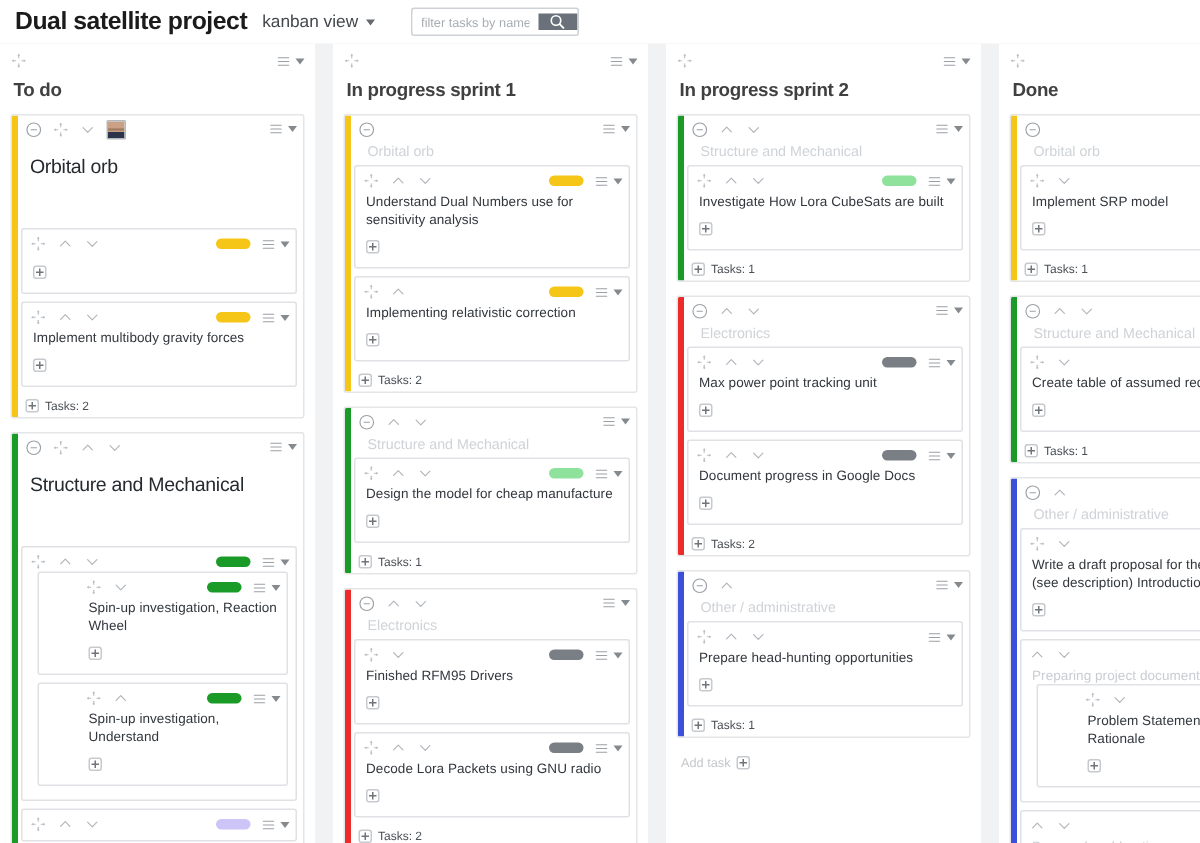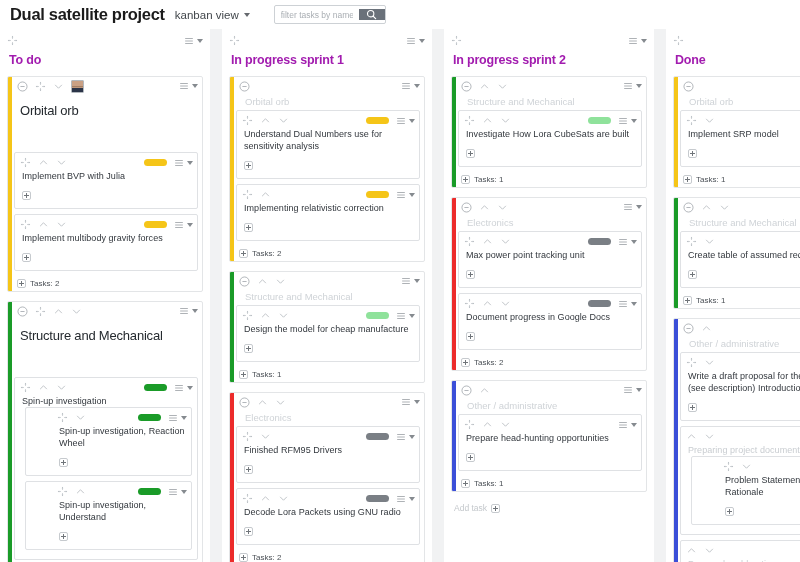--- a/index.html
+++ b/index.html
@@ -95,21 +95,21 @@
     padding: 5px 7px 0 7px;
   }
   .col-toolbar {
     display: flex; align-items: center;
     height: 13px;
   }
   .col-toolbar .spacer { flex: 1 1 auto; }
   .col-title {
     font-size: 12.5px;
     font-weight: 700;
-    color: #a21caf;
+    color: #404040;
     letter-spacing: -0.2px;
     padding: 6px 2px 9px 2px;
     white-space: nowrap;
   }
   .col-body {
     flex: 1 1 auto;
     overflow: hidden;
     padding: 0 7px 4px 7px;
   }
 
@@ -375,21 +375,20 @@
                         <g stroke="#9ba0a5" stroke-width="1.3" stroke-linecap="round">
                           <line x1="2.5" y1="4" x2="13.5" y2="4"></line>
                           <line x1="2.5" y1="8" x2="13.5" y2="8"></line>
                           <line x1="2.5" y1="12" x2="13.5" y2="12"></line>
                         </g>
                       </svg>
                     </span>
                     <span class="caret-ic"></span>
                   </span>
                 </div>
-                <div class="card-title">Implement BVP with Julia</div>
                 <div class="card-foot"><span class="plus-box"></span></div>
               </div>
               <div class="card">
                 <div class="card-toolbar">
                   <span class="ic">
                     <svg width="11" height="11" viewBox="0 0 16 16">
                       <g stroke="#b9bec3" stroke-width="1.1" stroke-linecap="round">
                         <line x1="8" y1="2" x2="8" y2="5"></line>
                         <line x1="8" y1="11" x2="8" y2="14"></line>
                         <line x1="2" y1="8" x2="5" y2="8"></line>
@@ -518,21 +517,20 @@
                         <g stroke="#9ba0a5" stroke-width="1.3" stroke-linecap="round">
                           <line x1="2.5" y1="4" x2="13.5" y2="4"></line>
                           <line x1="2.5" y1="8" x2="13.5" y2="8"></line>
                           <line x1="2.5" y1="12" x2="13.5" y2="12"></line>
                         </g>
                       </svg>
                     </span>
                     <span class="caret-ic"></span>
                   </span>
                 </div>
-                <div class="card-title">Spin-up investigation</div>
                 <div class="card nested">
                   <div class="card-toolbar">
                     <span class="ic">
                       <svg width="11" height="11" viewBox="0 0 16 16">
                         <g stroke="#b9bec3" stroke-width="1.1" stroke-linecap="round">
                           <line x1="8" y1="2" x2="8" y2="5"></line>
                           <line x1="8" y1="11" x2="8" y2="14"></line>
                           <line x1="2" y1="8" x2="5" y2="8"></line>
                           <line x1="11" y1="8" x2="14" y2="8"></line>
                         </g>

